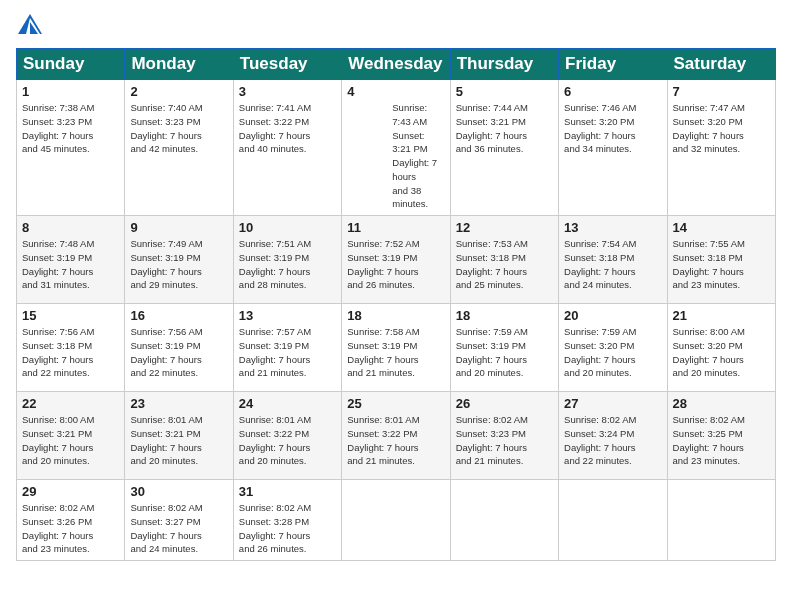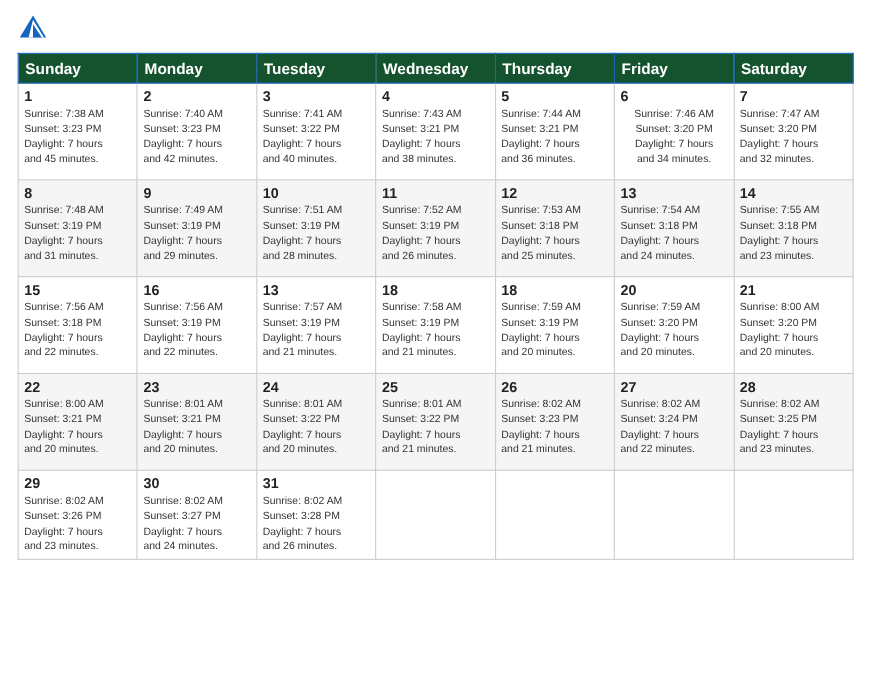--- a/index.html
+++ b/index.html
@@ -48,25 +48,25 @@
     .location {
       font-size: 14px;
       color: #444;
     }
     .calendar {
       width: 100%;
       border-collapse: collapse;
       table-layout: fixed;
     }
     .calendar th {
-      background: #14532d;
+      background: #0f766e;
       color: #fff;
       text-align: left;
       padding: 5px 6px;
-      font-size: 14px;
+      font-size: 17px;
       font-weight: bold;
       border: 1px solid #1565c0;
     }
     .calendar td {
       border: 1px solid #ccc;
       vertical-align: top;
       padding: 4px 5px;
       height: 88px;
       background: #fff;
     }
@@ -146,35 +146,35 @@
           </td>
           <td>
             <span class="day-num">3</span>
             <div class="day-info" style="white-space: pre-line;">Sunrise: 7:41 AM
 Sunset: 3:22 PM
 Daylight: 7 hours
 and 40 minutes.</div>
           </td>
           <td>
             <span class="day-num">4</span>
-            <div class="day-info" style="white-space: pre-line;">Sunrise: 7:43 AM
+            <div class="day-info" style="white-space: pre-line; margin-left: 45px;">Sunrise: 7:43 AM
 Sunset: 3:21 PM
 Daylight: 7 hours
 and 38 minutes.</div>
           </td>
           <td>
             <span class="day-num">5</span>
             <div class="day-info" style="white-space: pre-line;">Sunrise: 7:44 AM
 Sunset: 3:21 PM
 Daylight: 7 hours
 and 36 minutes.</div>
           </td>
           <td>
             <span class="day-num">6</span>
-            <div class="day-info" style="white-space: pre-line; text-align: center;">Sunrise: 7:46 AM
+            <div class="day-info" style="white-space: pre-line;">Sunrise: 7:46 AM
 Sunset: 3:20 PM
 Daylight: 7 hours
 and 34 minutes.</div>
           </td>
           <td>
             <span class="day-num">7</span>
             <div class="day-info" style="white-space: pre-line;">Sunrise: 7:47 AM
 Sunset: 3:20 PM
 Daylight: 7 hours
 and 32 minutes.</div>

